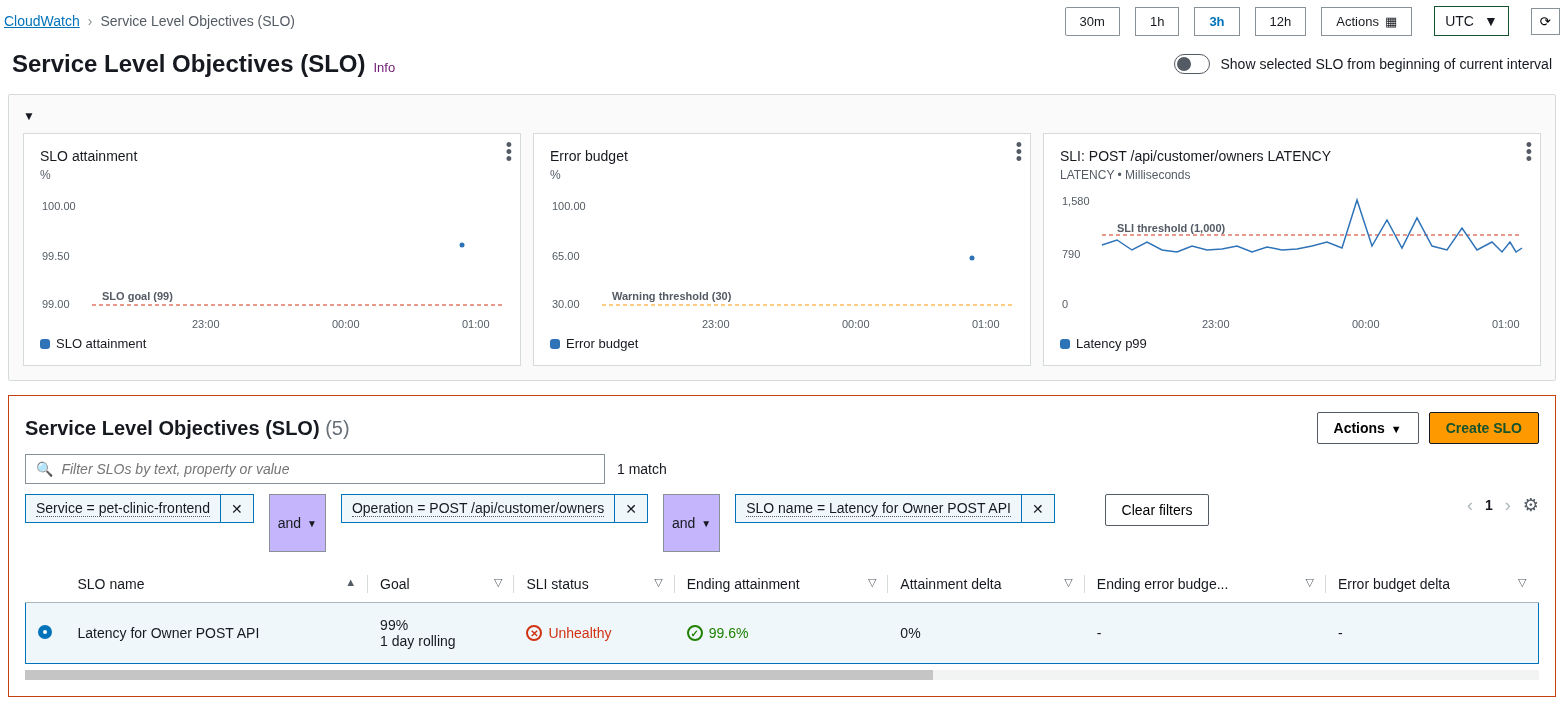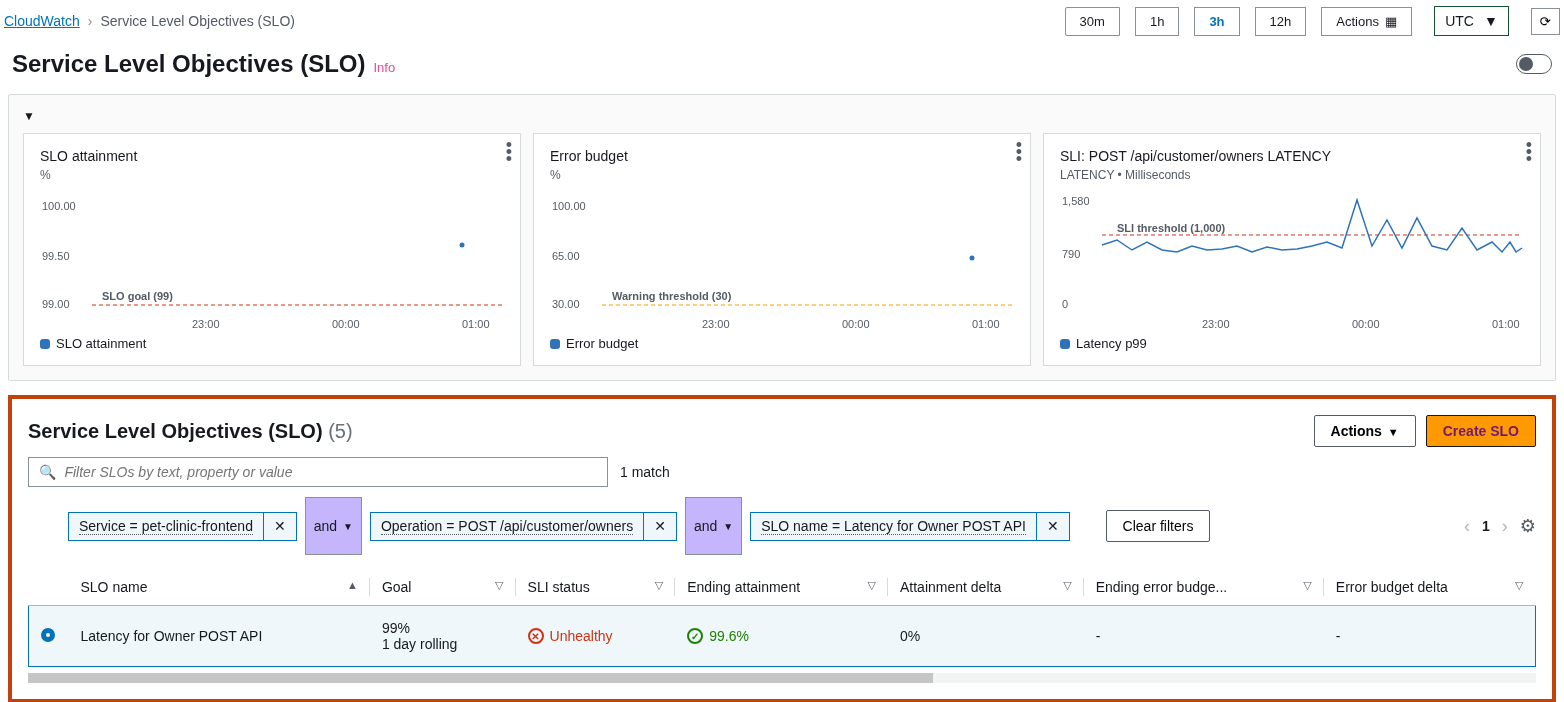--- a/index.html
+++ b/index.html
@@ -30,21 +30,21 @@
     margin-left: 6px; border: 1px solid #14532d; padding: 6px 10px;
     background: #fff; display: flex; align-items: center; gap: 10px; cursor: pointer;
   }
   .refresh-btn {
     margin-left: 6px; border: 1px solid #879196; padding: 5px 8px;
     background: #fff; cursor: pointer;
   }
 
   .page-header { display: flex; justify-content: space-between; align-items: center; padding: 8px 12px 16px; }
   .page-title { font-size: 24px; font-weight: 700; display: flex; align-items: baseline; gap: 8px; }
-  .info-link { color: #ec4899; font-size: 13px; font-weight: 400; cursor: pointer; }
+  .info-link { color: #701a75; font-size: 13px; font-weight: 400; cursor: pointer; }
   .toggle-row { display: flex; align-items: center; gap: 10px; font-size: 14px; }
   .toggle {
     width: 36px; height: 20px; border-radius: 10px; border: 1px solid #545b64;
     background: #fff; position: relative; cursor: pointer;
   }
   .toggle::after {
     content: ""; position: absolute; width: 14px; height: 14px; border-radius: 50%;
     background: #545b64; top: 2px; left: 2px;
   }
 
@@ -61,40 +61,40 @@
     position: relative;
   }
   .chart-menu { position: absolute; top: 8px; right: 8px; color: #545b64; cursor: pointer; font-size: 18px; letter-spacing: 0; line-height: 0.4; }
   .chart-menu span { display: block; }
   .chart-title { font-size: 14px; color: #16191f; margin-bottom: 4px; }
   .chart-sub { font-size: 12px; color: #545b64; margin-bottom: 8px; }
   .chart-body { height: 140px; position: relative; }
   .legend { display: flex; align-items: center; gap: 6px; margin-top: 6px; font-size: 13px; }
   .legend-dot { width: 10px; height: 10px; border-radius: 3px; background: #2e73b8; display: inline-block; }
 
-  .list-panel { border: 4px solid #c2410c; margin: 0 8px; padding: 16px; background: #fff; }
+  .list-panel { border: 1px solid #c2410c; margin: 0 8px; padding: 16px; background: #fff; }
   .list-header { display: flex; justify-content: space-between; align-items: center; margin-bottom: 10px; }
   .list-title { font-size: 20px; font-weight: 700; }
   .list-title .count { color: #687078; font-weight: 400; }
   .btn {
     border: 1px solid #545b64; background: #fff; padding: 7px 16px; font-size: 14px;
     font-weight: 700; cursor: pointer; border-radius: 2px;
   }
-  .btn.primary { background: #ff9900; border-color: #16191f; color: #701a75; }
+  .btn.primary { background: #ff9900; border-color: #16191f; color: #14532d; }
   .btn .tri { margin-left: 6px; font-size: 11px; }
 
   .search-row { display: flex; align-items: center; gap: 12px; margin-bottom: 10px; }
   .search-box {
     width: 580px; border: 1px solid #879196; padding: 6px 10px; display: flex;
     align-items: center; gap: 8px;
   }
   .search-box input { border: none; outline: none; flex: 1; font-size: 14px; font-style: italic; }
   .match-text { color: #16191f; font-size: 14px; }
 
-  .filter-row { display: flex; align-items: center; gap: 8px; margin-bottom: 14px; margin-left: 40px; }
+  .filter-row { display: flex; align-items: flex-start; gap: 15px; margin-bottom: 14px; }
   .chip-group { display: flex; }
   .chip {
     border: 1px solid #0073bb; background: #f0f7fb; padding: 5px 10px; font-size: 14px;
     display: flex; align-items: center; gap: 6px;
   }
   .chip.left { border-right: none; }
   .chip.right { border-left: 1px solid #0073bb; cursor: pointer; }
   .chip .dotted { border-bottom: 1px dotted #545b64; }
   .and-op {
     border: 1px solid #879196; padding: 20px 8px; font-size: 14px; cursor: pointer;
@@ -156,20 +156,21 @@
   </div>
 </div>
 
 <div class="page-header">
   <div class="page-title">
     <span>Service Level Objectives (SLO)</span>
     <span class="info-link">Info</span>
   </div>
   <div class="toggle-row">
     <div class="toggle"></div>
+    <span>Show selected SLO from beginning of current interval</span>
   </div>
 </div>
 
 <div class="panel">
   <div class="selected-header">
     <span class="tri">▼</span>
   </div>
   <div class="charts-row">
 
     <div class="chart-card">

